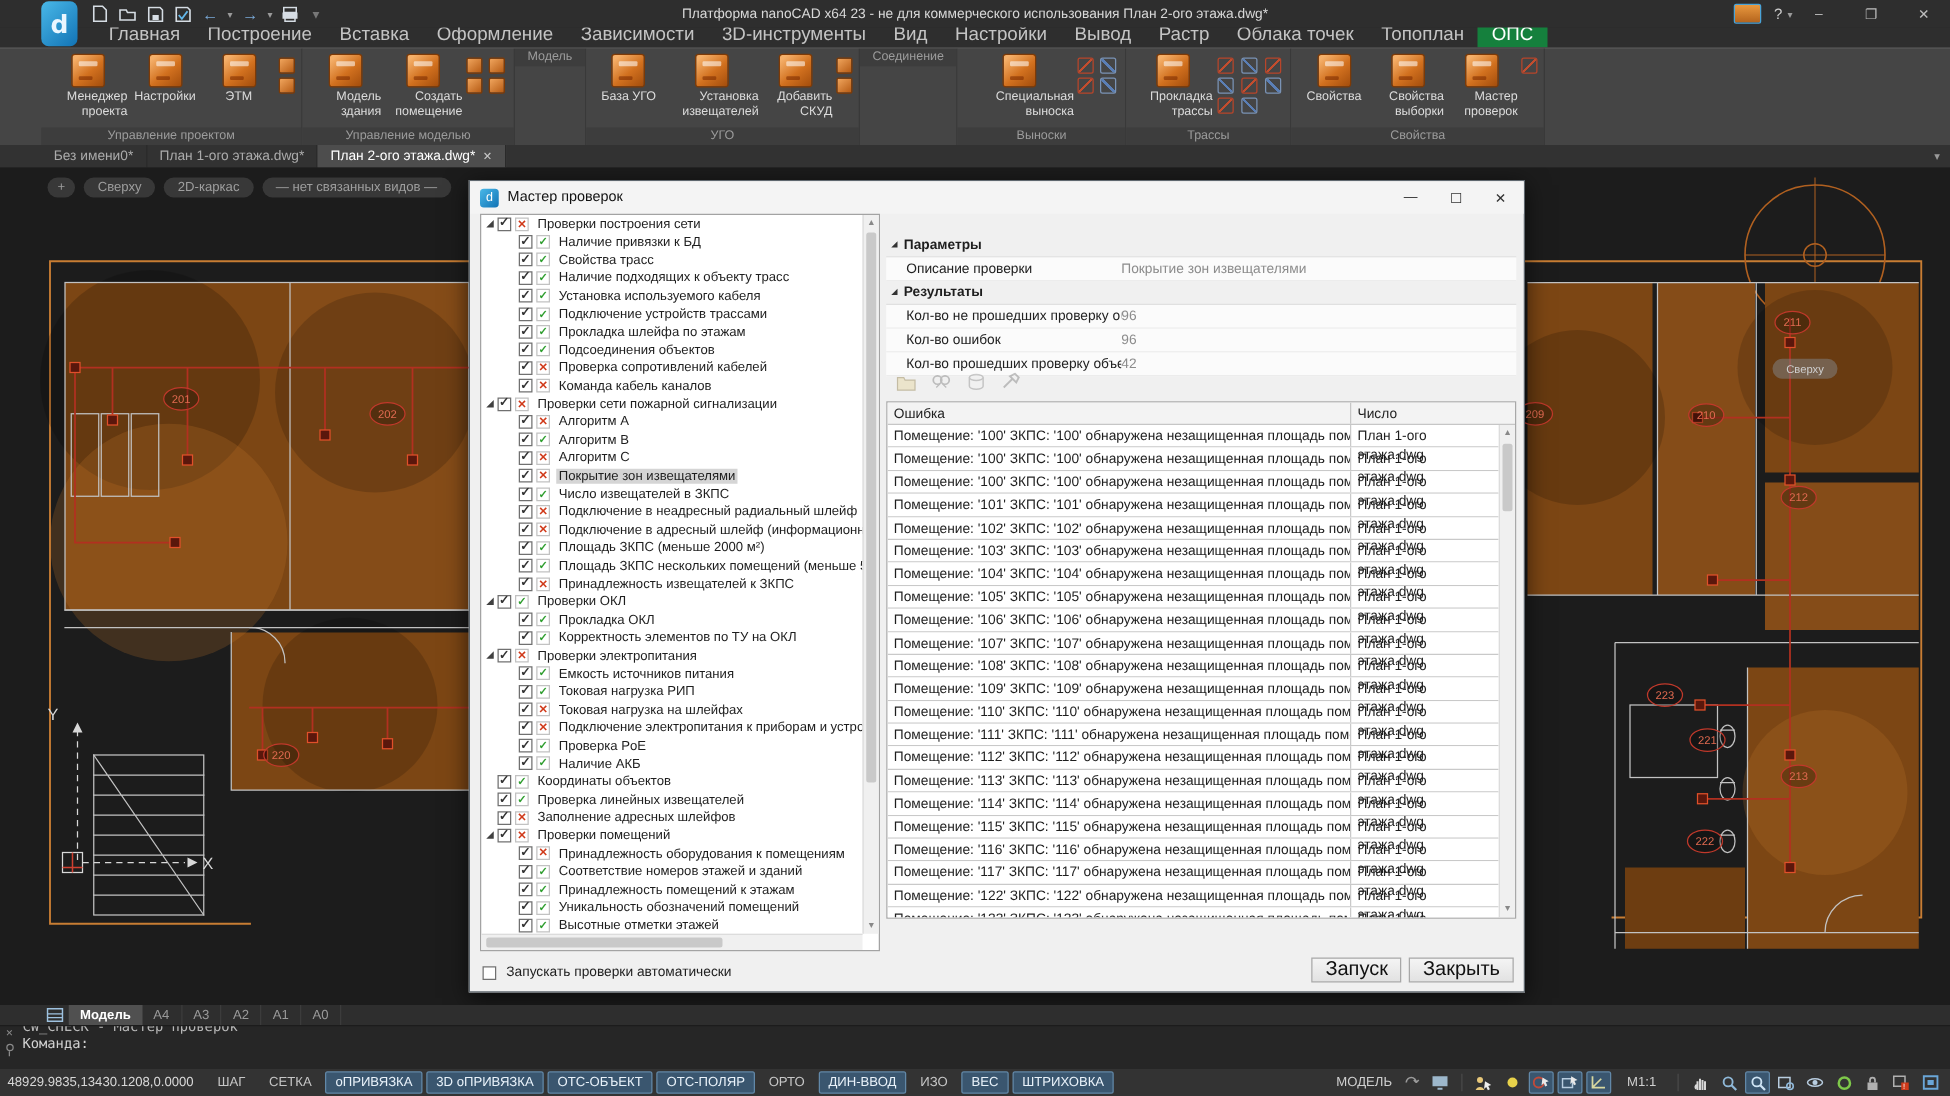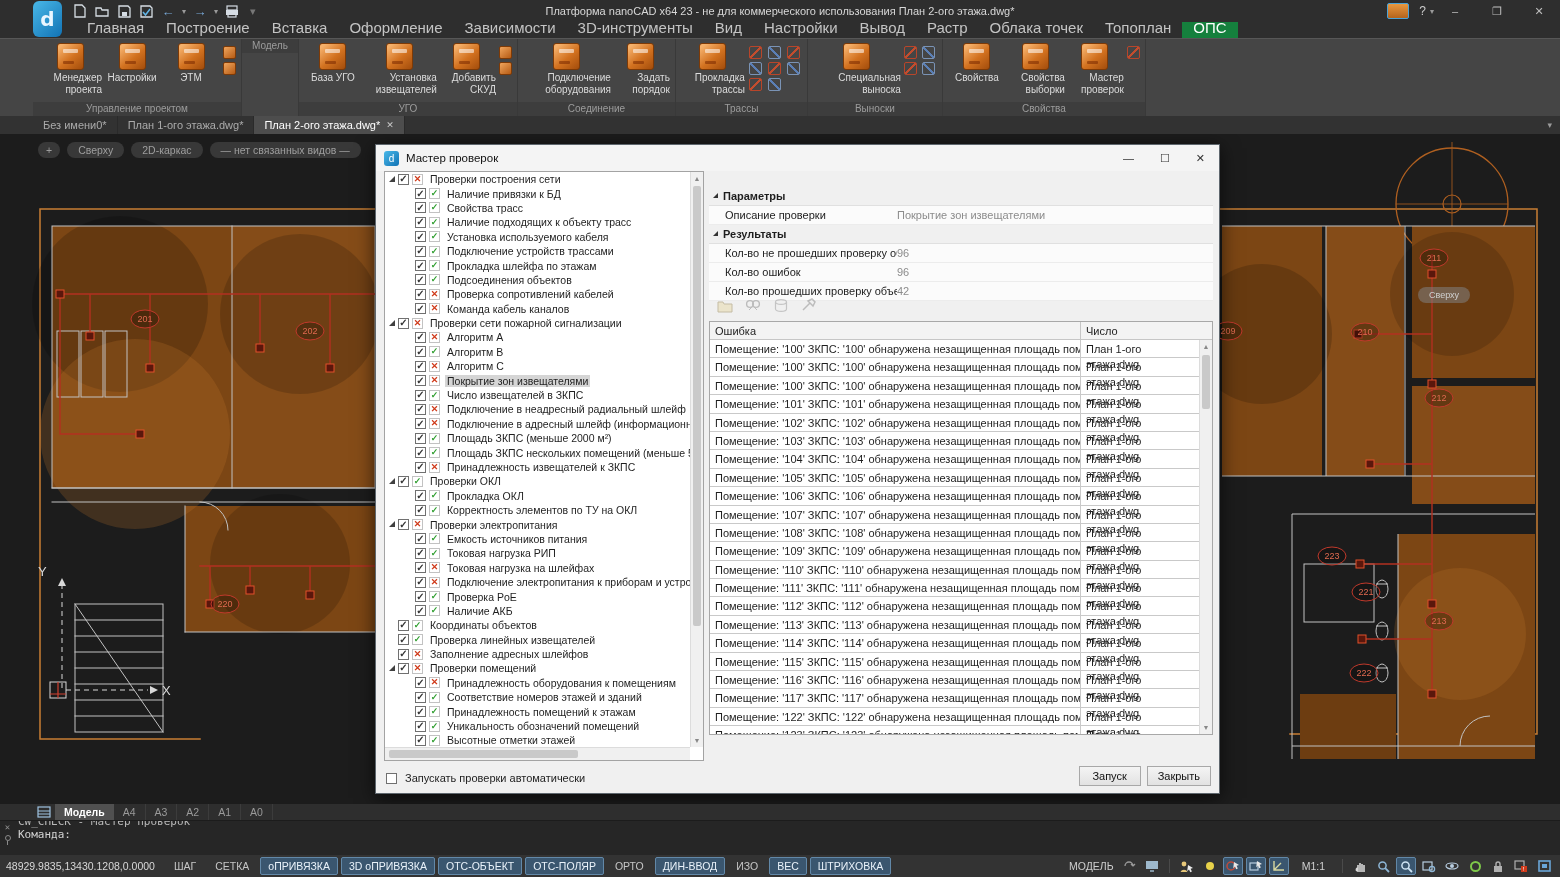--- a/index.html
+++ b/index.html
@@ -100,21 +100,21 @@
   .et-head .c3{width:13px;height:100%}
   .et-body{position:absolute;left:0;top:18px;right:13px;bottom:0;overflow:hidden}
   .et-row{display:flex;border-bottom:1px solid #c9c9c9;align-items:stretch;background:#fff}
   .et-row .c1{flex:1;padding:2px 5px 1px;border-right:1px solid #c9c9c9;line-height:1.35}
   .et-row .c2{width:118px;padding:2px 5px 1px;line-height:1.35}
   .et-vsb{position:absolute;right:0;top:18px;bottom:0;width:13px;background:#f0f0f0;border-left:1px solid #dcdcdc;font-size:7px;color:#888;text-align:center}
   .et-vsb .thumb{position:absolute;left:2px;right:2px;top:15px;height:54px;background:#c9c9c9;border-radius:2px}
   .dlg-bottom-check{position:absolute;left:10px;bottom:9px;display:flex;align-items:center;gap:5px;font-size:11px;color:#1e1e1e}
   .cb.empty{background:#fff}
   .dlg-buttons{position:absolute;right:8px;bottom:7px;display:flex;gap:6px}
-  .btn{min-width:62px;height:20px;background:linear-gradient(#f4f4f4,#e2e2e2);border:1px solid #a8a8a8;font-size:11px;color:#111;
+  .btn{min-width:62px;height:20px;background:linear-gradient(#f4f4f4,#e2e2e2);border:1px solid #a8a8a8;font-size:16px;color:#111;
     display:flex;align-items:center;justify-content:center;padding:0 10px}
 
   
   .layout-tabs{height:16px;background:#2e2e2e;display:flex;align-items:stretch;padding-left:33px;flex:0 0 auto;font-size:10.5px}
   .lt-icon{width:22px;display:flex;align-items:center;justify-content:center}
   .ltab{display:flex;align-items:center;padding:0 9px;color:#9a9a9a;border-right:1px solid #3c3c3c}
   .ltab.active{background:#505050;color:#fff;font-weight:bold;border-right:none}
 
   
   .cmd{height:35px;background:#262626;border-top:1px solid #1c1c1c;position:relative;font-family:"DejaVu Sans Mono",monospace;
@@ -225,20 +225,39 @@
             <span>ЭТМ</span>
           </div>
         <div class="mini-col" id="mini-g0">
             <span class="mini a"></span>
             <span class="mini a"></span>
           </div>
       </div>
       <div class="rgroup-label">Управление проектом</div>
     </div>
     <div class="rgroup">
+      <div class="rgroup-content">
+        <div class="rbtn">
+            <span class="ric"></span>
+            <span>Модель здания</span>
+          </div>
+        <div class="rbtn w64">
+            <span class="ric"></span>
+            <span>Создать помещение</span>
+          </div>
+        <div class="mini-grid2" id="mini-g1">
+            <span class="mini a"></span>
+            <span class="mini a"></span>
+            <span class="mini a"></span>
+            <span class="mini a"></span>
+          </div>
+      </div>
+      <div class="rgroup-label">Управление моделью</div>
+    </div>
+    <div class="rgroup">
       <div class="rgroup-label">Модель</div>
     </div>
     <div class="rgroup">
       <div class="rgroup-content">
         <div class="rbtn">
             <span class="ric"></span>
             <span>База УГО</span>
           </div>
         <div class="rbtn w72">
             <span class="ric"></span>
@@ -249,65 +268,55 @@
             <span>Добавить СКУД</span>
           </div>
         <div class="mini-col" id="mini-g3">
             <span class="mini a"></span>
             <span class="mini a"></span>
           </div>
       </div>
       <div class="rgroup-label">УГО</div>
     </div>
     <div class="rgroup">
+      <div class="rgroup-label">Соединение</div>
+    </div>
+    <div class="rgroup">
       <div class="rgroup-content">
         <div class="rbtn w86">
             <span class="ric"></span>
-            <span>Подключение оборудования</span>
-          </div>
-        <div class="rbtn">
-            <span class="ric"></span>
-            <span>Задать порядок</span>
-          </div>
-      </div>
-      <div class="rgroup-label">Соединение</div>
+            <span>Специальная выноска</span>
+          </div>
+        <div class="mini-grid2" id="mini-g6">
+            <span class="mini b"></span>
+            <span class="mini c"></span>
+            <span class="mini b"></span>
+            <span class="mini c"></span>
+          </div>
+      </div>
+      <div class="rgroup-label">Выноски</div>
     </div>
     <div class="rgroup">
       <div class="rgroup-content">
         <div class="rbtn w64">
             <span class="ric"></span>
             <span>Прокладка трассы</span>
           </div>
         <div class="mini-grid3" id="mini-g5">
             <span class="mini b"></span>
             <span class="mini c"></span>
             <span class="mini b"></span>
             <span class="mini c"></span>
             <span class="mini b"></span>
             <span class="mini c"></span>
             <span class="mini b"></span>
             <span class="mini c"></span>
           </div>
       </div>
       <div class="rgroup-label">Трассы</div>
-    </div>
-    <div class="rgroup">
-      <div class="rgroup-content">
-        <div class="rbtn w86">
-            <span class="ric"></span>
-            <span>Специальная выноска</span>
-          </div>
-        <div class="mini-grid2" id="mini-g6">
-            <span class="mini b"></span>
-            <span class="mini c"></span>
-            <span class="mini b"></span>
-            <span class="mini c"></span>
-          </div>
-      </div>
-      <div class="rgroup-label">Выноски</div>
     </div>
     <div class="rgroup">
       <div class="rgroup-content">
         <div class="rbtn">
             <span class="ric"></span>
             <span>Свойства</span>
           </div>
         <div class="rbtn">
             <span class="ric"></span>
             <span>Свойства выборки</span>

